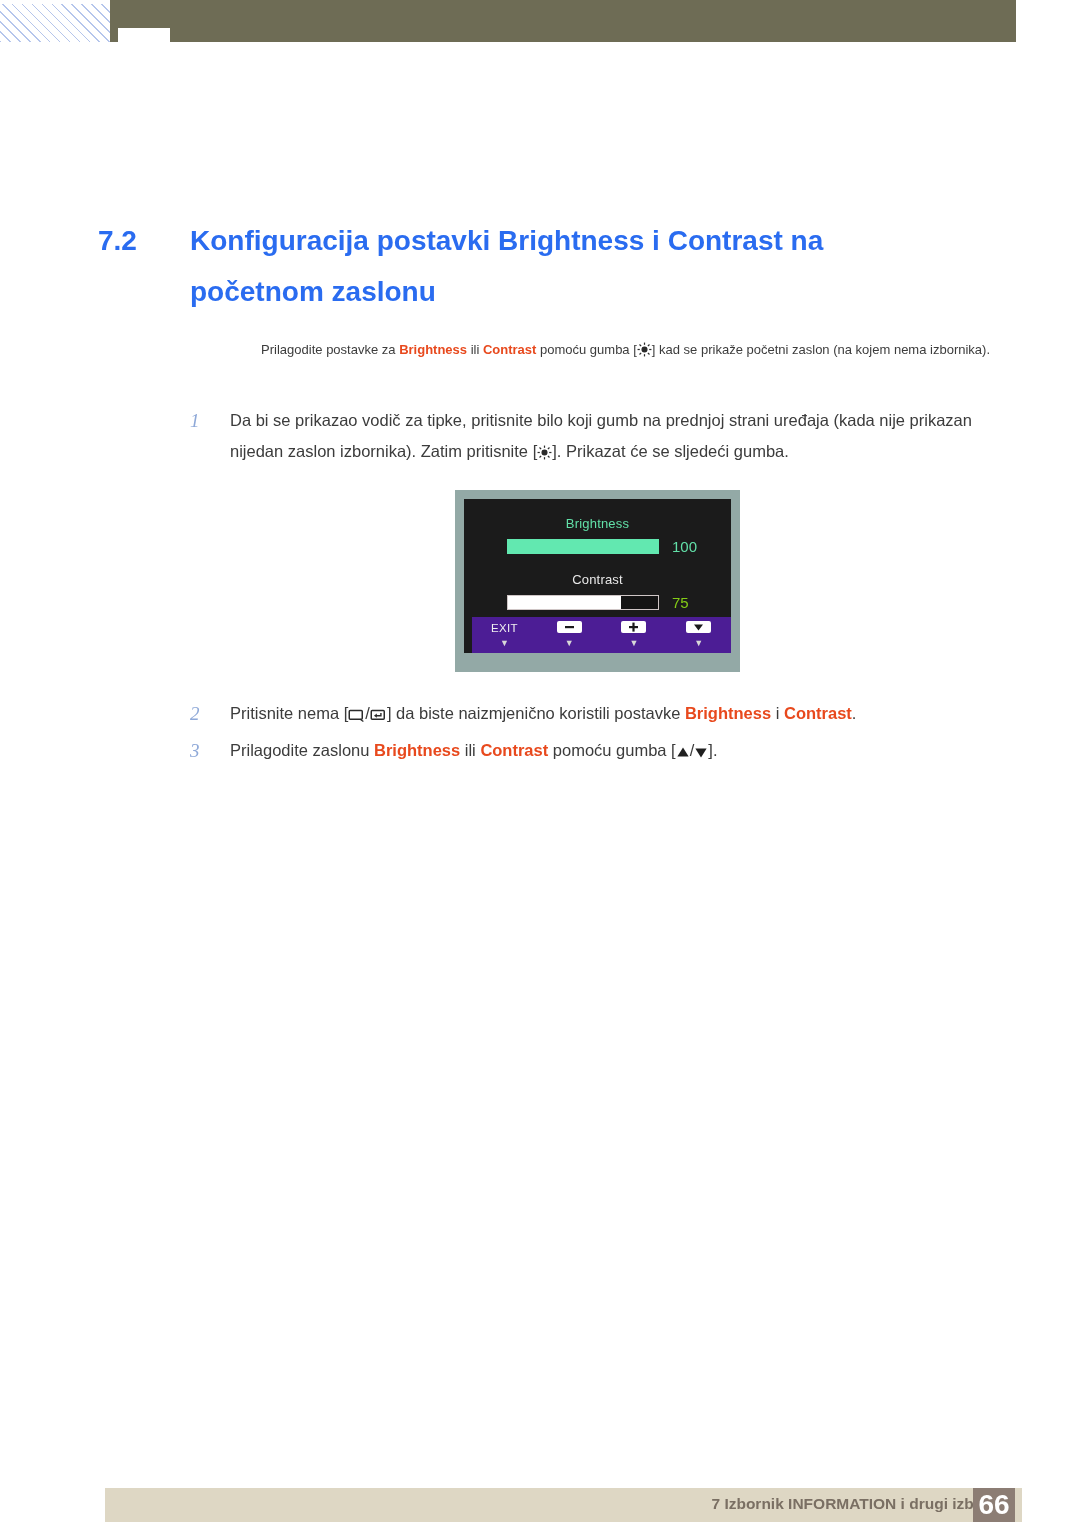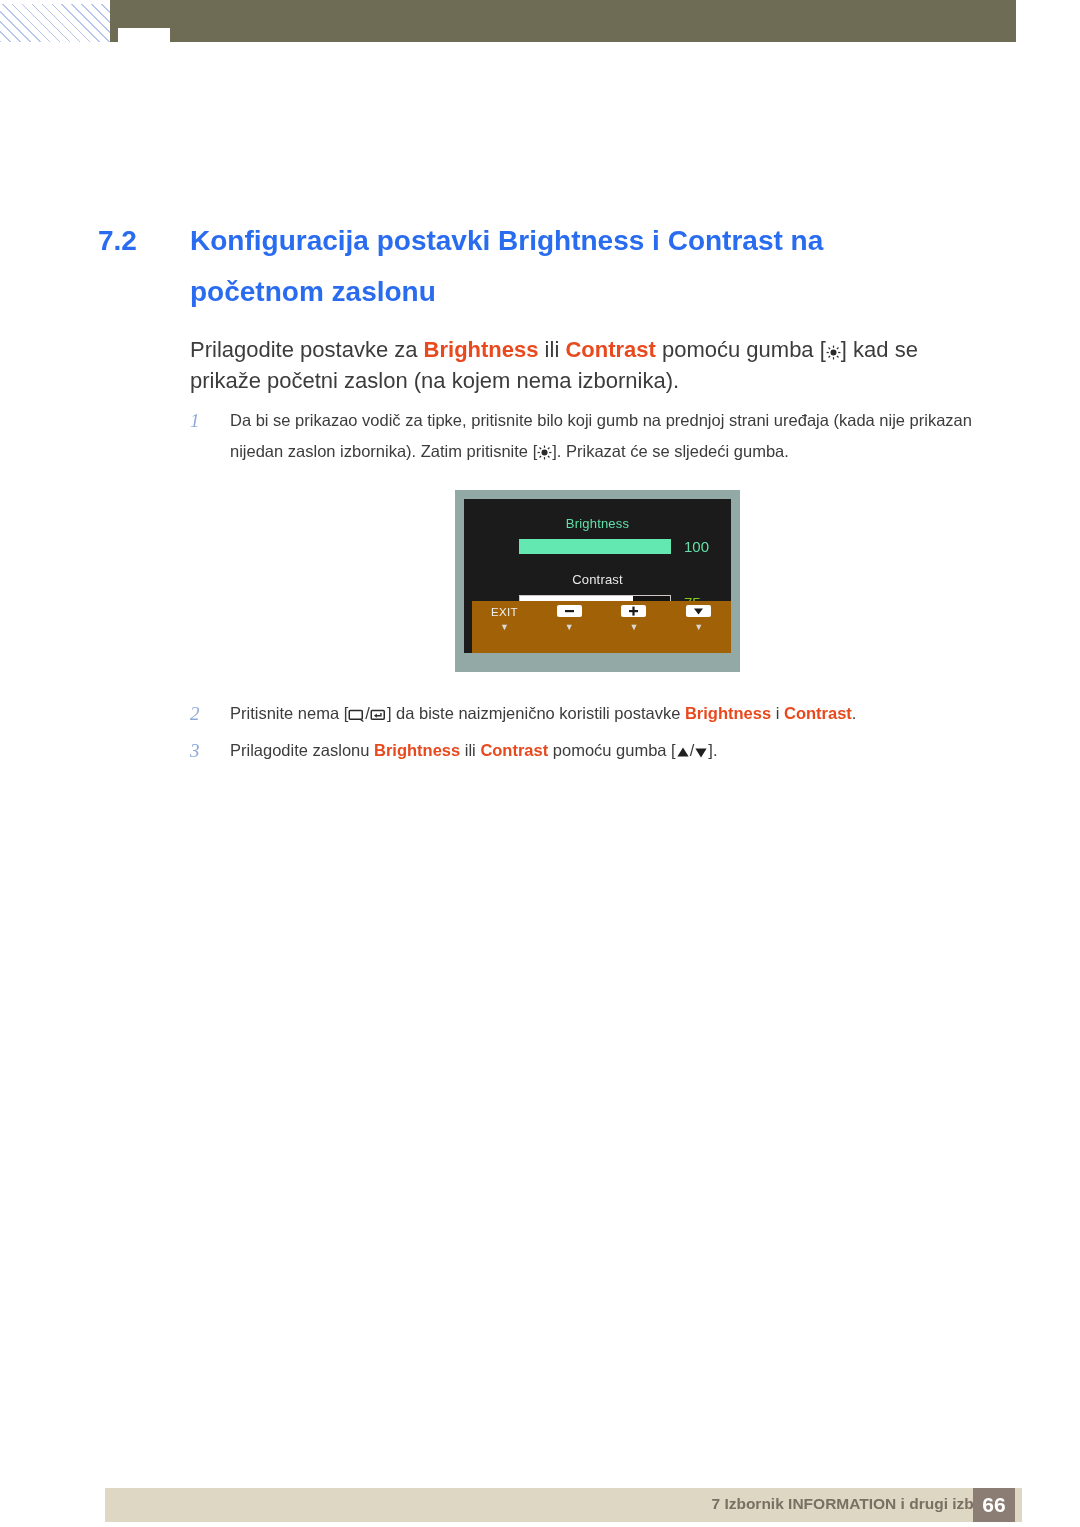--- a/index.html
+++ b/index.html
@@ -81,22 +81,23 @@
     width: 740px;
     vertical-align: top;
   }
 
   
   .body-block {
     position: absolute;
     left: 190px;
     width: 800px;
     color: #3c3c3c;
-    font-size: 22px;
+    font-size: 13px;
     line-height: 31px;
+    text-align: right;
   }
   .intro { top: 334px; }
 
   .steps {
     position: absolute;
     left: 190px;
     width: 800px;
     top: 405px;
   }
   .step {
@@ -155,21 +156,21 @@
     text-align: center;
     font-size: 13px;
     letter-spacing: 0.2px;
   }
   .osd-label.green { color: #62e0a8; padding-top: 17px; }
   .osd-label.white { color: #e9e9e9; padding-top: 17px; }
 
   .osd-row {
     display: flex;
     align-items: center;
-    padding: 7px 0 0 16px;
+    padding: 7px 0 0 4px;
   }
   .osd-bar-outer {
     width: 152px;
     height: 15px;
     margin-left: 39px;
     box-sizing: border-box;
     position: relative;
   }
   .osd-bar-outer.green-bar { background: #1b1b1b; }
   .osd-bar-outer.white-bar {
@@ -185,22 +186,22 @@
   .osd-value {
     margin-left: 13px;
     font-size: 15px;
   }
   .osd-value.green { color: #62e0a8; }
   .osd-value.white { color: #84cc16; }
 
   .osd-footer {
     position: absolute;
     left: 8px; right: 0; bottom: 0;
-    height: 52px;
-    background: #a16207;
+    height: 36px;
+    background: #4c1d95;
   }
   .osd-btns {
     display: flex;
     height: 22px;
     align-items: center;
   }
   .osd-btn {
     flex: 1;
     text-align: center;
     color: #f0f0f0;
@@ -245,21 +246,21 @@
     font-weight: bold;
     white-space: nowrap;
   }
   .footer-page {
     position: absolute;
     left: 973px; top: 1488px;
     width: 42px;
     height: 34px;
     background: #8c7d74;
     color: #ffffff;
-    font-size: 21px;
+    font-size: 28px;
     font-weight: bold;
     display: flex;
     align-items: center;
     justify-content: center;
   }
 </style>
 </head>
 <body>
 
 <div class="header-zone">

